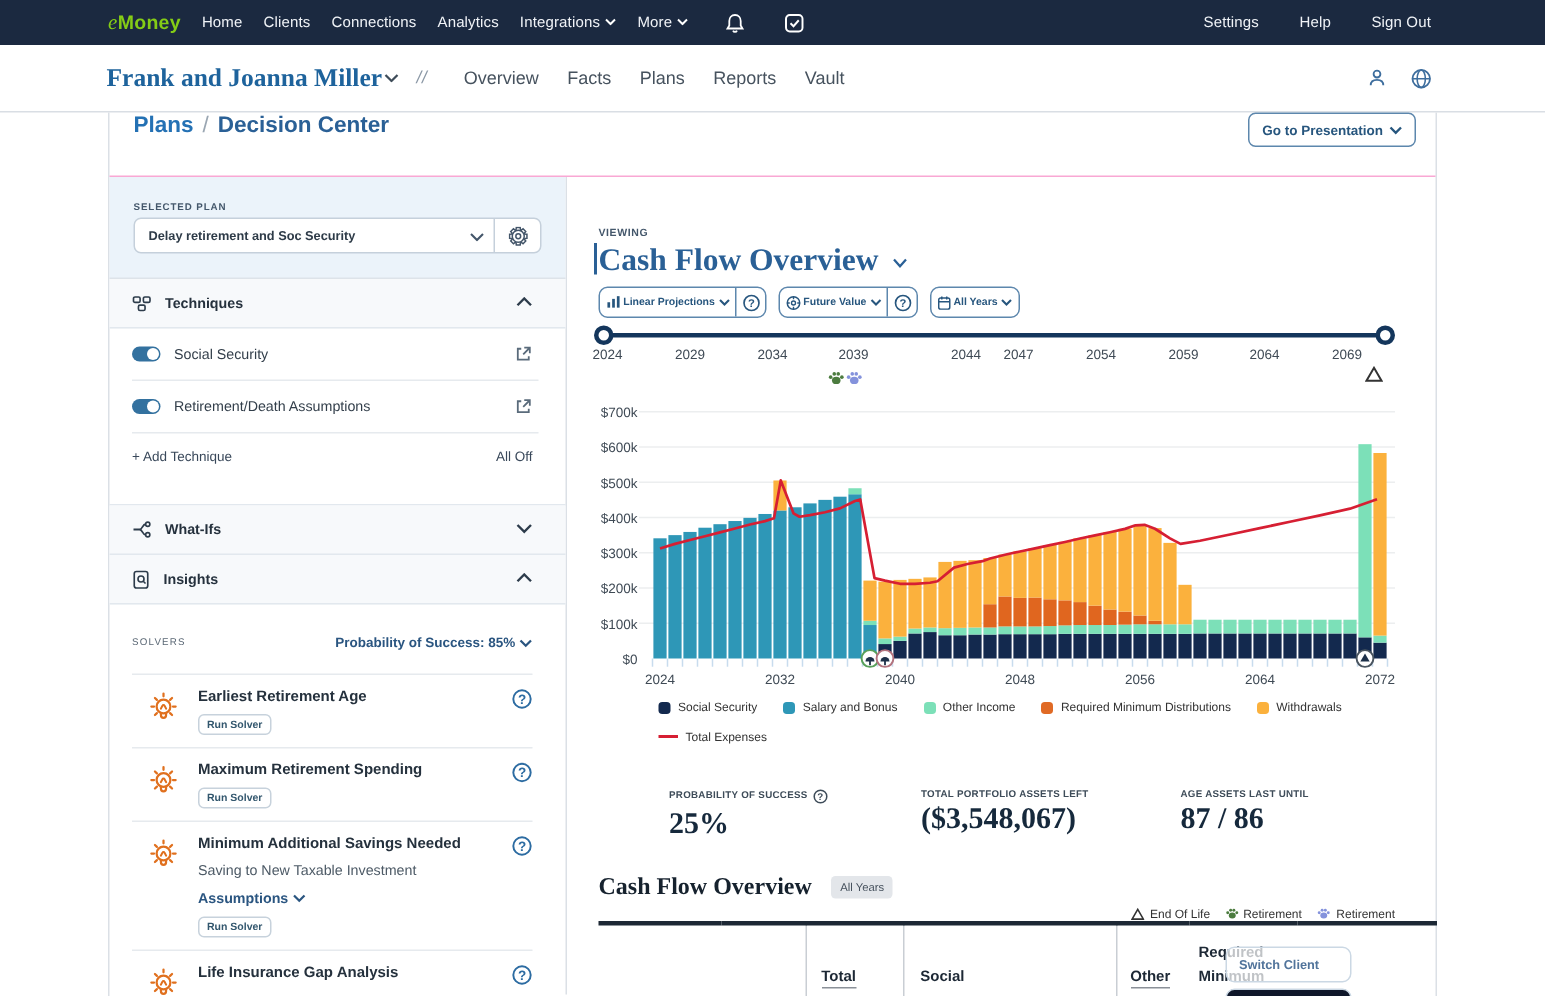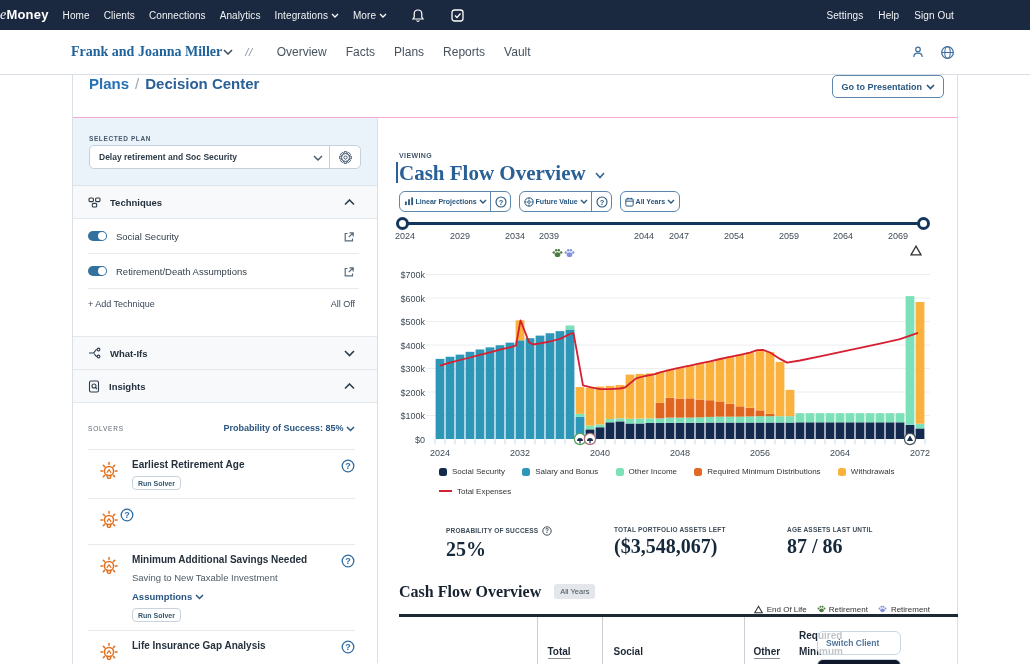--- a/index.html
+++ b/index.html
@@ -1,28 +1,28 @@
 <!DOCTYPE html>
 <html><head>
 <meta charset="utf-8">
 <style>
 * { margin:0; padding:0; box-sizing:border-box; }
 html,body { width:1030px; height:664px; overflow:hidden; background:#fff;
   font-family:"Liberation Sans", sans-serif; }
 .topnav { height:30px; background:#1b2940; display:flex; align-items:center; color:#f0f3f7; font-size:10px; letter-spacing:.2px;}
-.logo { font-size:13px; color:#ffffff; letter-spacing:.2px; }
+.logo { margin-left:72px; font-size:13px; color:#84cc16; letter-spacing:.2px; }
 .logo .e { font-family:"Liberation Serif",serif; font-style:italic; font-size:14px; }
 .logo b { font-weight:700; }
 .topnav .item { margin-left:14px; font-weight:400; letter-spacing:.1px; white-space:nowrap;}
 .topnav .right { margin-left:auto; display:flex; align-items:center; }
-.topnav .right .item{ margin-left:0; margin-right:15px;}
+.topnav .right .item{ margin-left:12px; margin-right:15px;}
 .topnav .right .item:last-child{ margin-right:76px;}
 svg.ic { vertical-align:middle; }
 .subnav { height:45px; background:#fff; border-bottom:1px solid #d9dee4; display:flex; align-items:center; }
-.client { margin-left:71px; font-family:"Liberation Serif",serif; font-weight:700; font-size:14px; color:#1e639c; }
+.client { margin-left:71px; font-family:"Liberation Serif",serif; font-weight:700; font-size:17px; color:#1e639c; }
 .slashes { margin-left:12px; color:#8a97a5; font-size:11.5px; font-style:italic; letter-spacing:.5px;}
 .subnav .item { margin-left:0; color:#46525e; font-size:12px; }
 .subnav .menu { display:flex; gap:19px; margin-left:24px;}
 .subnav .right { margin-left:auto; margin-right:75px; display:flex; gap:15px; align-items:center;}
 .page { position:relative; width:886px; margin-left:72px; height:589px; border-left:1px solid #dbe0e6; border-right:1px solid #dbe0e6; }
 .pagehead { height:43px; display:flex; border-bottom:1px solid #f9a8d4; }
 .crumbs { margin-left:16px; font-size:15px; font-weight:700; }
 .crumbs .c1 { color:#2471b4; }
 .crumbs .sep { color:#9aa6b2; font-weight:400; margin:0 6px; }
 .crumbs .c2 { color:#2a6096; }
@@ -256,20 +256,24 @@
         </div>
         <div class="solver">
           <span class="bulb"><svg width="22" height="24" viewBox="0 0 22 24">
                 <g stroke="#e0701e" stroke-width="1.5" fill="none" stroke-linecap="round">
                   <circle cx="11" cy="12" r="4.6"></circle>
                   <path d="M11 3.4 v1.8 M2.9 12 h1.8 M17.3 12 h1.8 M5.3 6.3 l1.3 1.3 M16.7 6.3 l-1.3 1.3 M5.3 17.7 l1.3-1.3 M16.7 17.7 l-1.3-1.3"></path>
                   <path d="M9.3 16.4 v1.4 a1.7 1.7 0 0 0 3.4 0 v-1.4"></path>
                 </g>
                 <path d="M9.2 13.5 l1.1-2 a0.75 0.75 0 0 1 1.4 0 l1.1 2" stroke="#e0701e" stroke-width="1.3" fill="none" stroke-linecap="round"></path>
               </svg></span>
+          <div class="bd">
+            <div class="ti">Maximum Retirement Spending</div>
+            <span class="runbtn">Run Solver</span>
+          </div>
           <span class="q"><svg width="14" height="14" viewBox="0 0 14 14">
                 <circle cx="7" cy="7" r="5.8" fill="none" stroke="#2d6ca2" stroke-width="1.3"></circle>
                 <text x="7" y="10" font-size="9" font-weight="bold" text-anchor="middle" fill="#2d6ca2" font-family="Liberation Sans">?</text>
               </svg></span>
         </div>
         <div class="solver">
           <span class="bulb"><svg width="22" height="24" viewBox="0 0 22 24">
                 <g stroke="#e0701e" stroke-width="1.5" fill="none" stroke-linecap="round">
                   <circle cx="11" cy="12" r="4.6"></circle>
                   <path d="M11 3.4 v1.8 M2.9 12 h1.8 M17.3 12 h1.8 M5.3 6.3 l1.3 1.3 M16.7 6.3 l-1.3 1.3 M5.3 17.7 l1.3-1.3 M16.7 17.7 l-1.3-1.3"></path>
@@ -357,21 +361,21 @@
         </div>
       </div>
       <div class="sliderwrap">
         <div class="sliderline"></div>
         <div class="shandle" style="left:-3px"></div>
         <div class="shandle" style="left:518px"></div>
         <div class="ylabels">
             <span style="left:-24px;width:60px;text-align:center">2024</span>
             <span style="left:31px;width:60px;text-align:center">2029</span>
             <span style="left:86px;width:60px;text-align:center">2034</span>
-            <span style="left:140px;width:60px;">2039</span>
+            <span style="left:140px;width:60px;text-align:center">2039</span>
             <span style="left:195px;width:60px;text-align:right">2044</span>
             <span style="left:250px;width:60px;text-align:center">2047</span>
             <span style="left:305px;width:60px;text-align:center">2054</span>
             <span style="left:360px;width:60px;text-align:center">2059</span>
             <span style="left:414px;width:60px;text-align:center">2064</span>
             <span style="left:469px;width:60px;text-align:center">2069</span>
           </div>
         <div class="smark" style="left:153px"><svg width="11" height="10" viewBox="0 0 10 9">
               <g fill="#4c7c3f">
                 <ellipse cx="5" cy="6" rx="2.6" ry="2.2"></ellipse>

